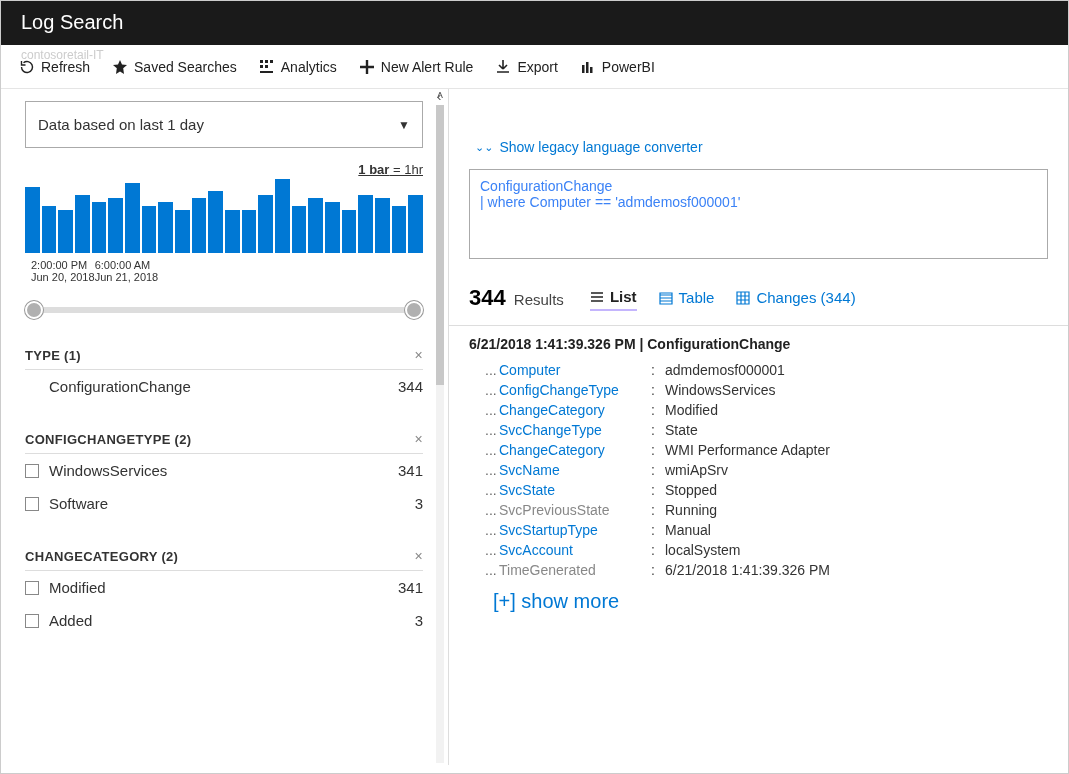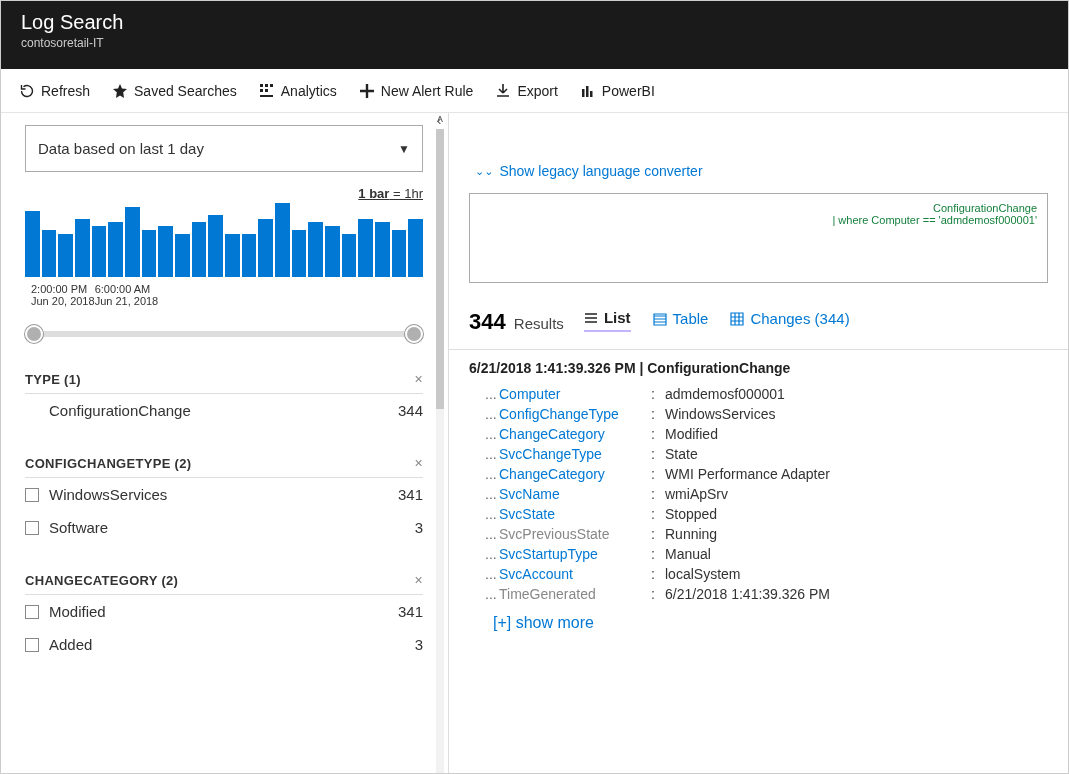--- a/index.html
+++ b/index.html
@@ -1,20 +1,20 @@
 <!DOCTYPE html>
 <html><head>
 <meta charset="utf-8">
 <style>
 * { box-sizing: border-box; margin: 0; padding: 0; font-family: "Segoe UI", Arial, sans-serif; }
 body { width: 1069px; height: 774px; border: 1px solid #ccc; overflow: hidden; background: #fff; }
 
-.header { background: #1a1a1a; color: #fff; padding: 10px 20px; height: 68px; }
+.header { background: #1a1a1a; color: #fff; padding: 10px 20px; height: 44px; }
 .header .title { font-size: 20px; font-weight: 300; }
-.header .subtitle { font-size: 12px; color: #ccc; margin-top: 2px; }
+.header .subtitle { font-size: 12px; color: #ccc; margin-top: 14px; }
 
 .toolbar { display: flex; align-items: center; gap: 22px; padding: 10px 18px; height: 44px; border-bottom: 1px solid #e5e5e5; }
 .tb-item { display: flex; align-items: center; gap: 6px; font-size: 14px; cursor: pointer; color: #222; }
 .tb-item svg { width: 16px; height: 16px; }
 
 .main { display: flex; height: calc(100% - 96px); position: relative; }
 
 .left { width: 448px; border-right: 1px solid #ddd; padding: 12px 10px 12px 24px; overflow: hidden; position: relative; }
 .scrollbar-gutter { position: absolute; top: 0; right: 0; width: 16px; height: 100%; display: flex; flex-direction: column; align-items: center; }
 .scrollbar-gutter .chev { font-size: 12px; color: #555; }
@@ -46,42 +46,42 @@
 .facet-row .lbl { display: flex; align-items: center; gap: 10px; }
 .facet-row .cb { width: 14px; height: 14px; border: 1px solid #888; display: inline-block; }
 .facet-row.nocb .lbl { padding-left: 24px; }
 
 .right { flex: 1; padding: 16px 20px 0 20px; overflow: hidden; }
 .collapse-handle { position: absolute; left: 436px; top: 0; font-size: 13px; color: #555; cursor: pointer; }
 
 .converter-link { color: #0078d4; font-size: 14px; margin: 34px 0 14px 6px; cursor: pointer; display: flex; align-items: center; gap: 6px; }
 .converter-link .dchev { font-size: 11px; }
 
-.query-box { border: 1px solid #aaa; padding: 8px 10px; min-height: 90px; font-size: 11px; color: #15803d; white-space: pre-line; margin-bottom: 26px; text-align: right; }
-
-.results-head { display: flex; align-items: flex-start; gap: 20px; margin-bottom: 14px; }
+.query-box { border: 1px solid #aaa; padding: 8px 10px; min-height: 90px; font-size: 14px; color: #3b82f6; white-space: pre-line; margin-bottom: 26px; }
+
+.results-head { display: flex; align-items: flex-end; gap: 26px; margin-bottom: 14px; }
 .results-head .count { font-size: 22px; font-weight: 600; }
 .results-head .count .sub { font-size: 15px; font-weight: 400; color: #444; margin-left: 2px; }
 .view-tabs { display: flex; gap: 22px; align-items: center; }
 .vt { display: flex; align-items: center; gap: 6px; font-size: 15px; cursor: pointer; padding-bottom: 4px; }
 .vt.active { color: #222; border-bottom: 2px solid #c4b5fd; font-weight: 600; }
 .vt.link { color: #0078d4; }
 .vt svg { width: 14px; height: 14px; }
 
 .divider { border-top: 1px solid #ddd; margin: 4px -20px 10px -20px; }
 
 .record-title { font-size: 14px; font-weight: 700; color: #222; margin-bottom: 8px; }
 .kv { display: grid; grid-template-columns: 26px 148px 10px auto; gap: 6px 4px; font-size: 14px; align-items: center; padding: 2px 0; }
 .kv .dots { color: #666; margin-left: 16px; }
 .kv .k { color: #0078d4; cursor: pointer; }
 .kv .k.gray { color: #888; cursor: default; }
 .kv .colon { color: #444; }
 .kv .v { color: #333; }
 
-.showmore { color: #0078d4; font-size: 16px; margin: 10px 0 0 24px; cursor: pointer; }
+.showmore { color: #0078d4; font-size: 20px; margin: 10px 0 0 24px; cursor: pointer; }
 </style>
 </head>
 <body>
 
 <div class="header">
   <div class="title">Log Search</div>
   <div class="subtitle">contosoretail-IT</div>
 </div>
 
 <div class="toolbar">

